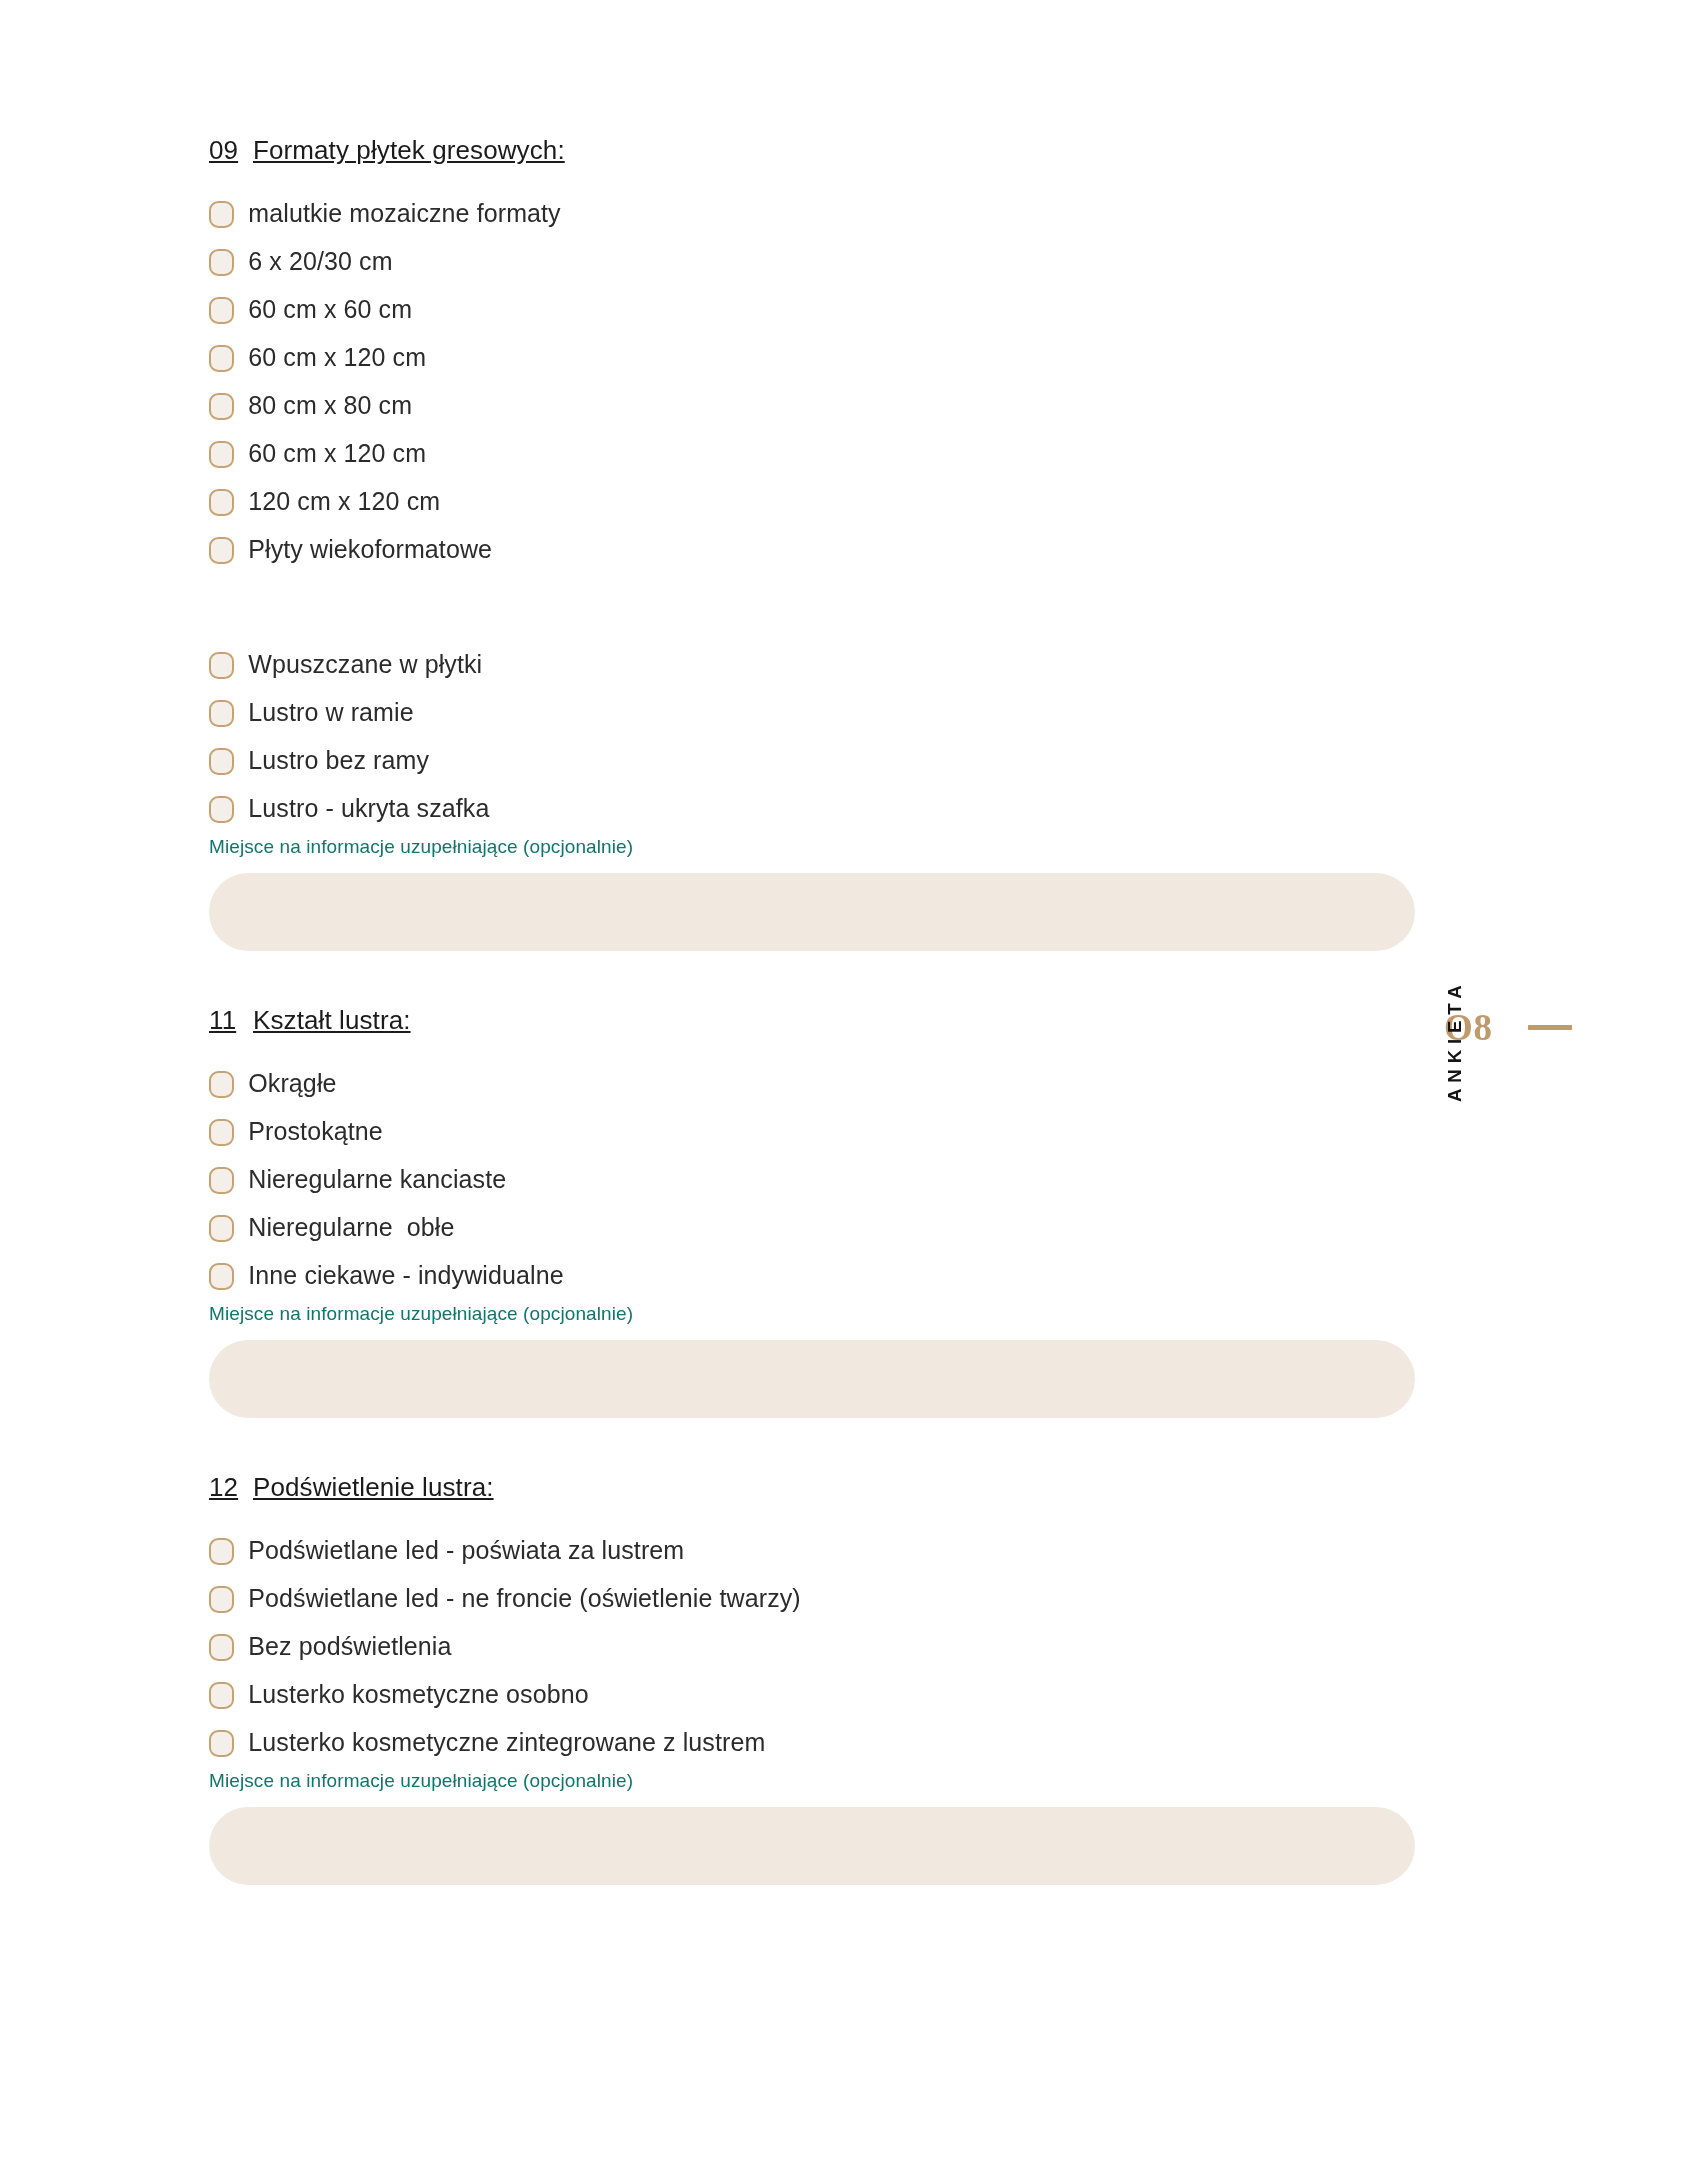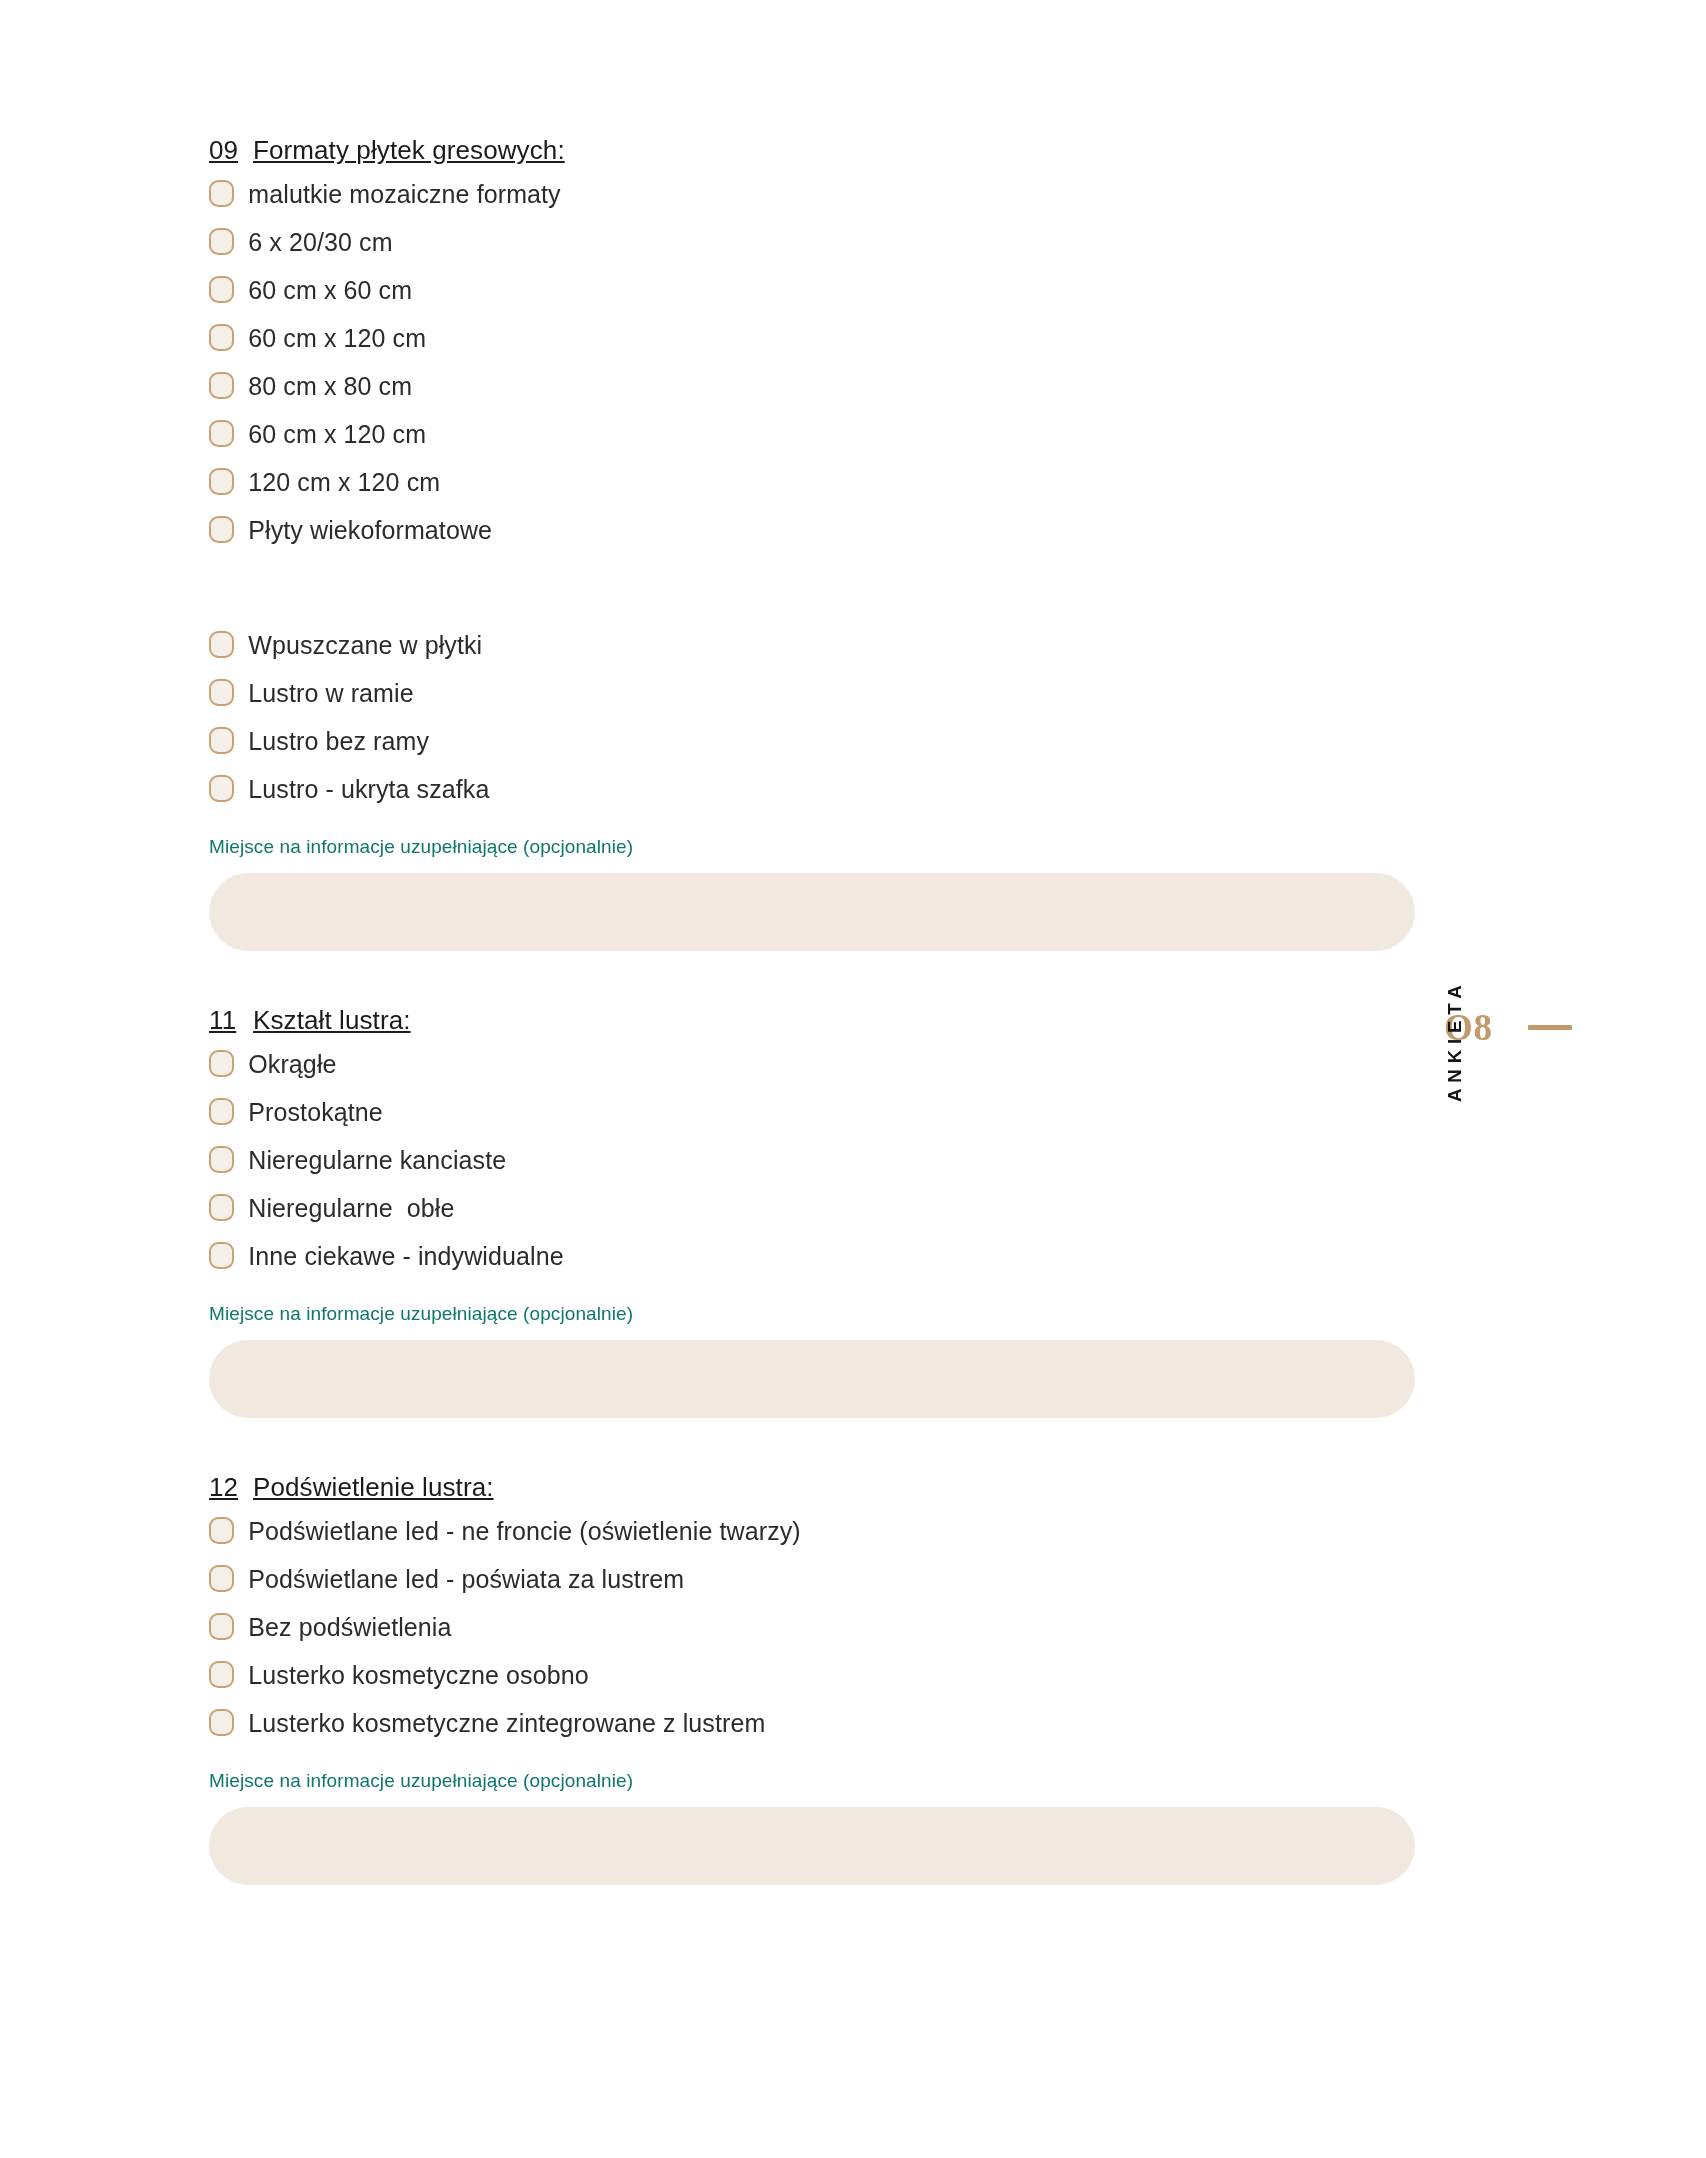--- a/index.html
+++ b/index.html
@@ -45,21 +45,21 @@
     color: #1b1b1b;
   }
   .q-title {
     font-size: 26px;
     color: #1b1b1b;
   }
 
   
   .option-row {
     display: flex;
-    align-items: flex-start;
+    align-items: flex-end;
     height: 48px;
   }
   .checkbox {
     flex: 0 0 auto;
     width: 25px;
     height: 27px;
     border: 2px solid #c9a273;
     border-radius: 9.3px;
     background: #f4efe8;
     box-sizing: border-box;
@@ -238,25 +238,25 @@
     <div class="gap-md"></div>
 
     <section class="question-block">
       <div class="q-heading">
         <span class="q-number">12</span>
         <span class="q-title">Podświetlenie lustra:</span>
       </div>
 
       <div class="option-row">
         <span class="checkbox"></span>
+        <span class="option-label">Podświetlane led - poświata za lustrem</span>
+      </div>
+      <div class="option-row">
+        <span class="checkbox"></span>
         <span class="option-label">Podświetlane led - ne froncie (oświetlenie twarzy)</span>
-      </div>
-      <div class="option-row">
-        <span class="checkbox"></span>
-        <span class="option-label">Podświetlane led - poświata za lustrem</span>
       </div>
       <div class="option-row">
         <span class="checkbox"></span>
         <span class="option-label">Bez podświetlenia</span>
       </div>
       <div class="option-row">
         <span class="checkbox"></span>
         <span class="option-label">Lusterko kosmetyczne osobno</span>
       </div>
       <div class="option-row">

